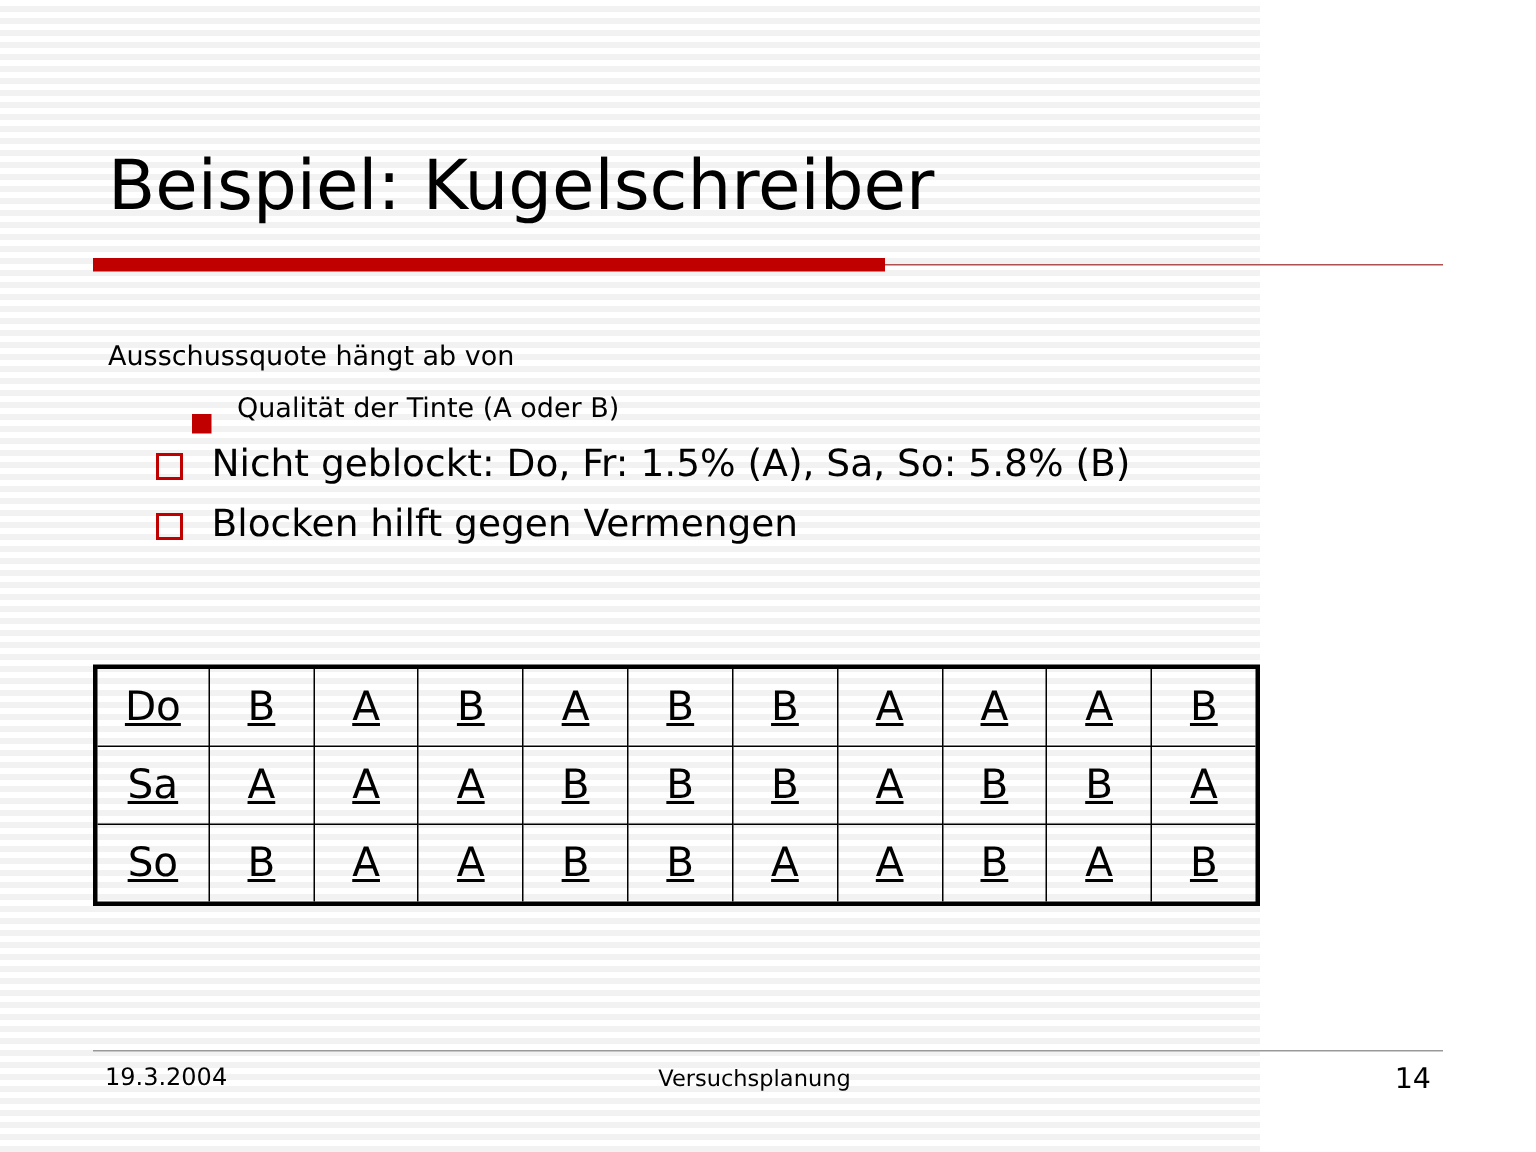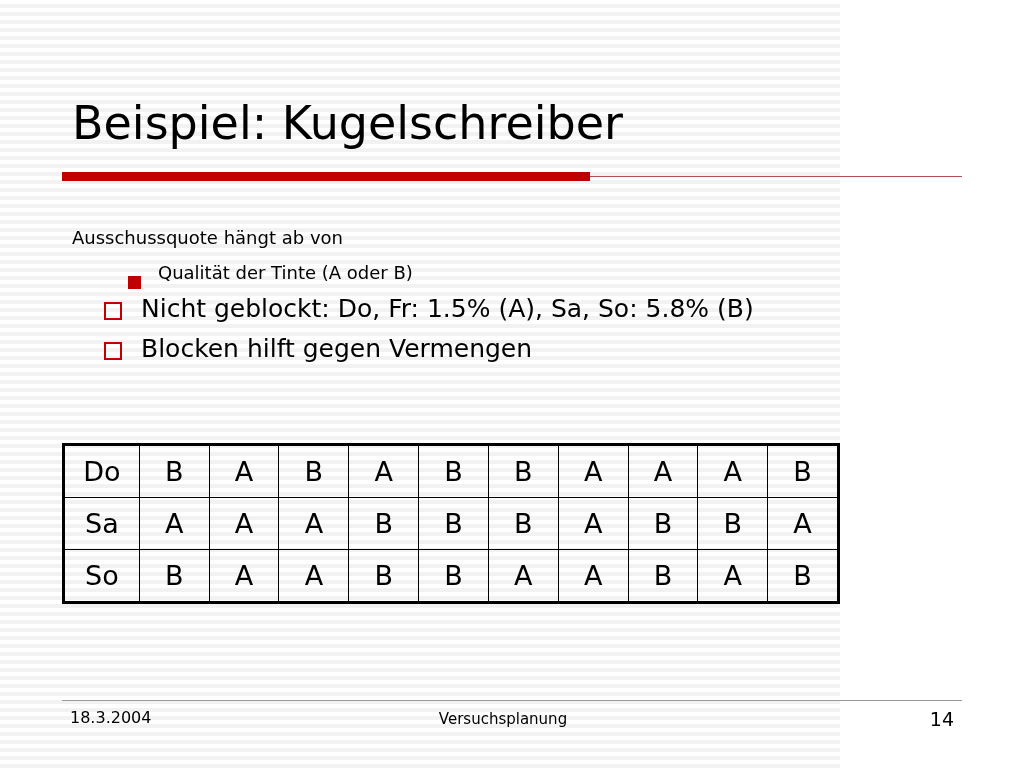--- a/index.html
+++ b/index.html
@@ -107,20 +107,21 @@
     margin-right: 19px;
     flex: 0 0 auto;
   }
 
   .tbl-wrap {
     position: absolute;
     left: 62px;
     top: 443px;
     border: 3px solid #000000;
     background: transparent;
+    text-decoration: underline;
   }
   table.grid {
     border-collapse: collapse;
   }
   table.grid td {
     border: 1px solid #000000;
     width: 80px;
     height: 51px;
     text-align: center;
     vertical-align: middle;
@@ -254,18 +255,18 @@
         <td>B</td>
         <td>A</td>
         <td>B</td>
       </tr>
     </tbody>
       </table>
   </div>
 
   <div class="footer-rule"></div>
   <div class="footer">
-    <span class="date">18.3.2004</span>
+    <span class="date">19.3.2004</span>
     <span class="center">Versuchsplanung</span>
     <span class="page">14</span>
   </div>
 
 </div>
 
 </body></html>

